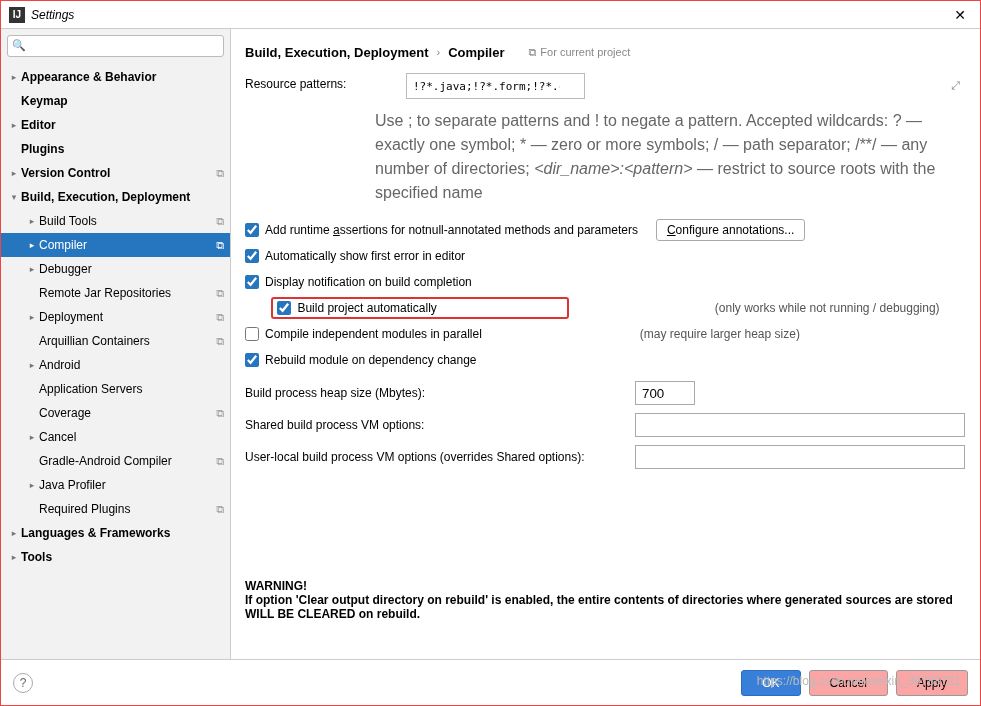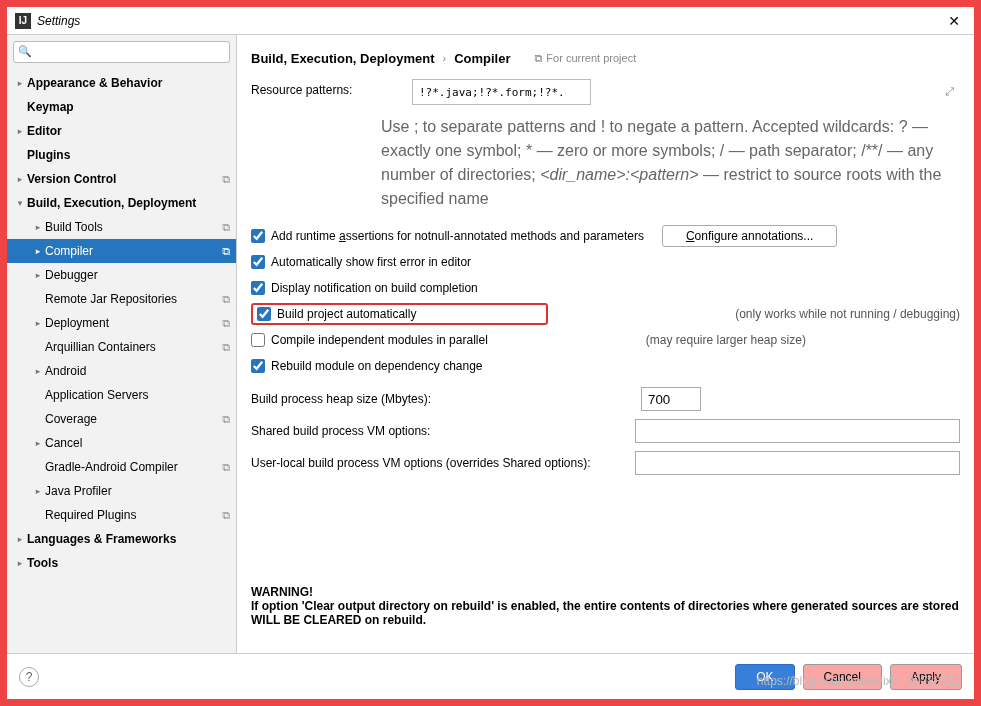--- a/index.html
+++ b/index.html
@@ -1,17 +1,17 @@
 <!DOCTYPE html>
 <html><head>
 <meta charset="utf-8">
 <style>
 * { box-sizing: border-box; margin: 0; padding: 0; font-family: "Segoe UI", Arial, sans-serif; }
 body { background: #fff; width: 981px; height: 706px; overflow: hidden; font-size: 12px; color: #000; }
-.window { display: flex; flex-direction: column; height: 100%; border: 7px solid #ef4444; }
+.window { display: flex; flex-direction: column; height: 100%; border: 1px solid #ef4444; }
 .titlebar { display: flex; align-items: center; height: 28px; padding: 0 8px; border-bottom: 1px solid #ccc; }
 .titlebar .app-icon { width: 16px; height: 16px; background: #333; color: #fff; display: flex; align-items: center; justify-content: center; font-size: 10px; font-weight: bold; margin-right: 6px; }
 .titlebar .title { flex: 1; font-size: 12px; font-style: italic; }
 .titlebar .close { width: 24px; text-align: center; font-size: 14px; cursor: pointer; }
 .body { display: flex; flex: 1; min-height: 0; }
 .sidebar { width: 230px; background: #f2f2f2; border-right: 1px solid #ccc; display: flex; flex-direction: column; }
 .search-row { padding: 6px; }
 .search-input { width: 100%; height: 22px; border: 1px solid #bbb; border-radius: 3px; padding: 0 20px 0 6px; background: #fff; }
 .search-wrap { position: relative; }
 .search-wrap .mag { position: absolute; left: 5px; top: 4px; color: #888; font-size: 11px; }
@@ -35,21 +35,21 @@
 .row-label { width: 130px; padding-top: 4px; }
 .patterns-input { flex: 1; height: 26px; border: 1px solid #bbb; padding: 0 24px 0 6px; font-family: monospace; font-size: 11px; background: #fff; }
 .patterns-wrap { flex: 1; position: relative; }
 .expand-ic { position: absolute; right: 6px; top: 6px; color: #888; font-size: 11px; }
 .hint { color: #666; font-size: 16px; margin: 4px 0 12px 130px; line-height: 1.5; }
 .hint i { font-style: italic; }
 .check-row { display: flex; align-items: center; height: 26px; gap: 6px; }
 .check-row input[type=checkbox] { width: 14px; height: 14px; accent-color: #2675bf; }
 .note { color: #555; margin-left: 140px; }
 .highlight-box { border: 2px solid #d33; border-radius: 3px; padding: 2px 4px; display: inline-flex; align-items: center; gap: 6px; }
-.btn-inline { border: 1px solid #aaa; background: #fff; padding: 3px 23px; border-radius: 3px; cursor: pointer; font-size: 12px; margin-left: 12px; }
+.btn-inline { border: 1px solid #aaa; background: #fff; padding: 3px 10px; border-radius: 3px; cursor: pointer; font-size: 12px; margin-left: 12px; }
 .btn-inline .ul { text-decoration: underline; }
 .form-row { display: flex; align-items: center; margin-top: 8px; }
 .form-row .flabel { width: 390px; }
 .form-row input[type=text] { height: 24px; border: 1px solid #aaa; padding: 0 6px; width: 330px; }
 .form-row input.small { width: 60px; }
 .warning { margin-top: 110px; font-size: 12px; }
 .warning b { font-weight: bold; }
 .footer { border-top: 1px solid #ccc; height: 46px; display: flex; align-items: center; padding: 0 12px; gap: 8px; }
 .footer .help { width: 20px; height: 20px; border: 1px solid #aaa; border-radius: 50%; display: flex; align-items: center; justify-content: center; color: #666; cursor: pointer; font-size: 12px; }
 .footer .spacer { flex: 1; }
@@ -199,21 +199,21 @@
           <button class="btn-inline"><span class="ul">C</span>onfigure annotations...</button>
         </div>
         <div class="check-row">
           <input type="checkbox" checked="" style="">
           <span>Automatically show first error in editor</span>
         </div>
         <div class="check-row">
           <input type="checkbox" checked="" style="">
           <span>Display notification on build completion</span>
         </div>
-        <div class="check-row" style="justify-content: space-between;">
+        <div class="check-row" style="justify-content: center;">
           <span class="highlight-box">
             <input type="checkbox" checked="" style="">
             <span>Build project automatically</span>
             <span style="width:120px"></span>
           </span>
           <span class="note">(only works while not running / debugging)</span>
         </div>
         <div class="check-row">
           <input type="checkbox" style="">
           <span>Compile independent modules in parallel</span>

